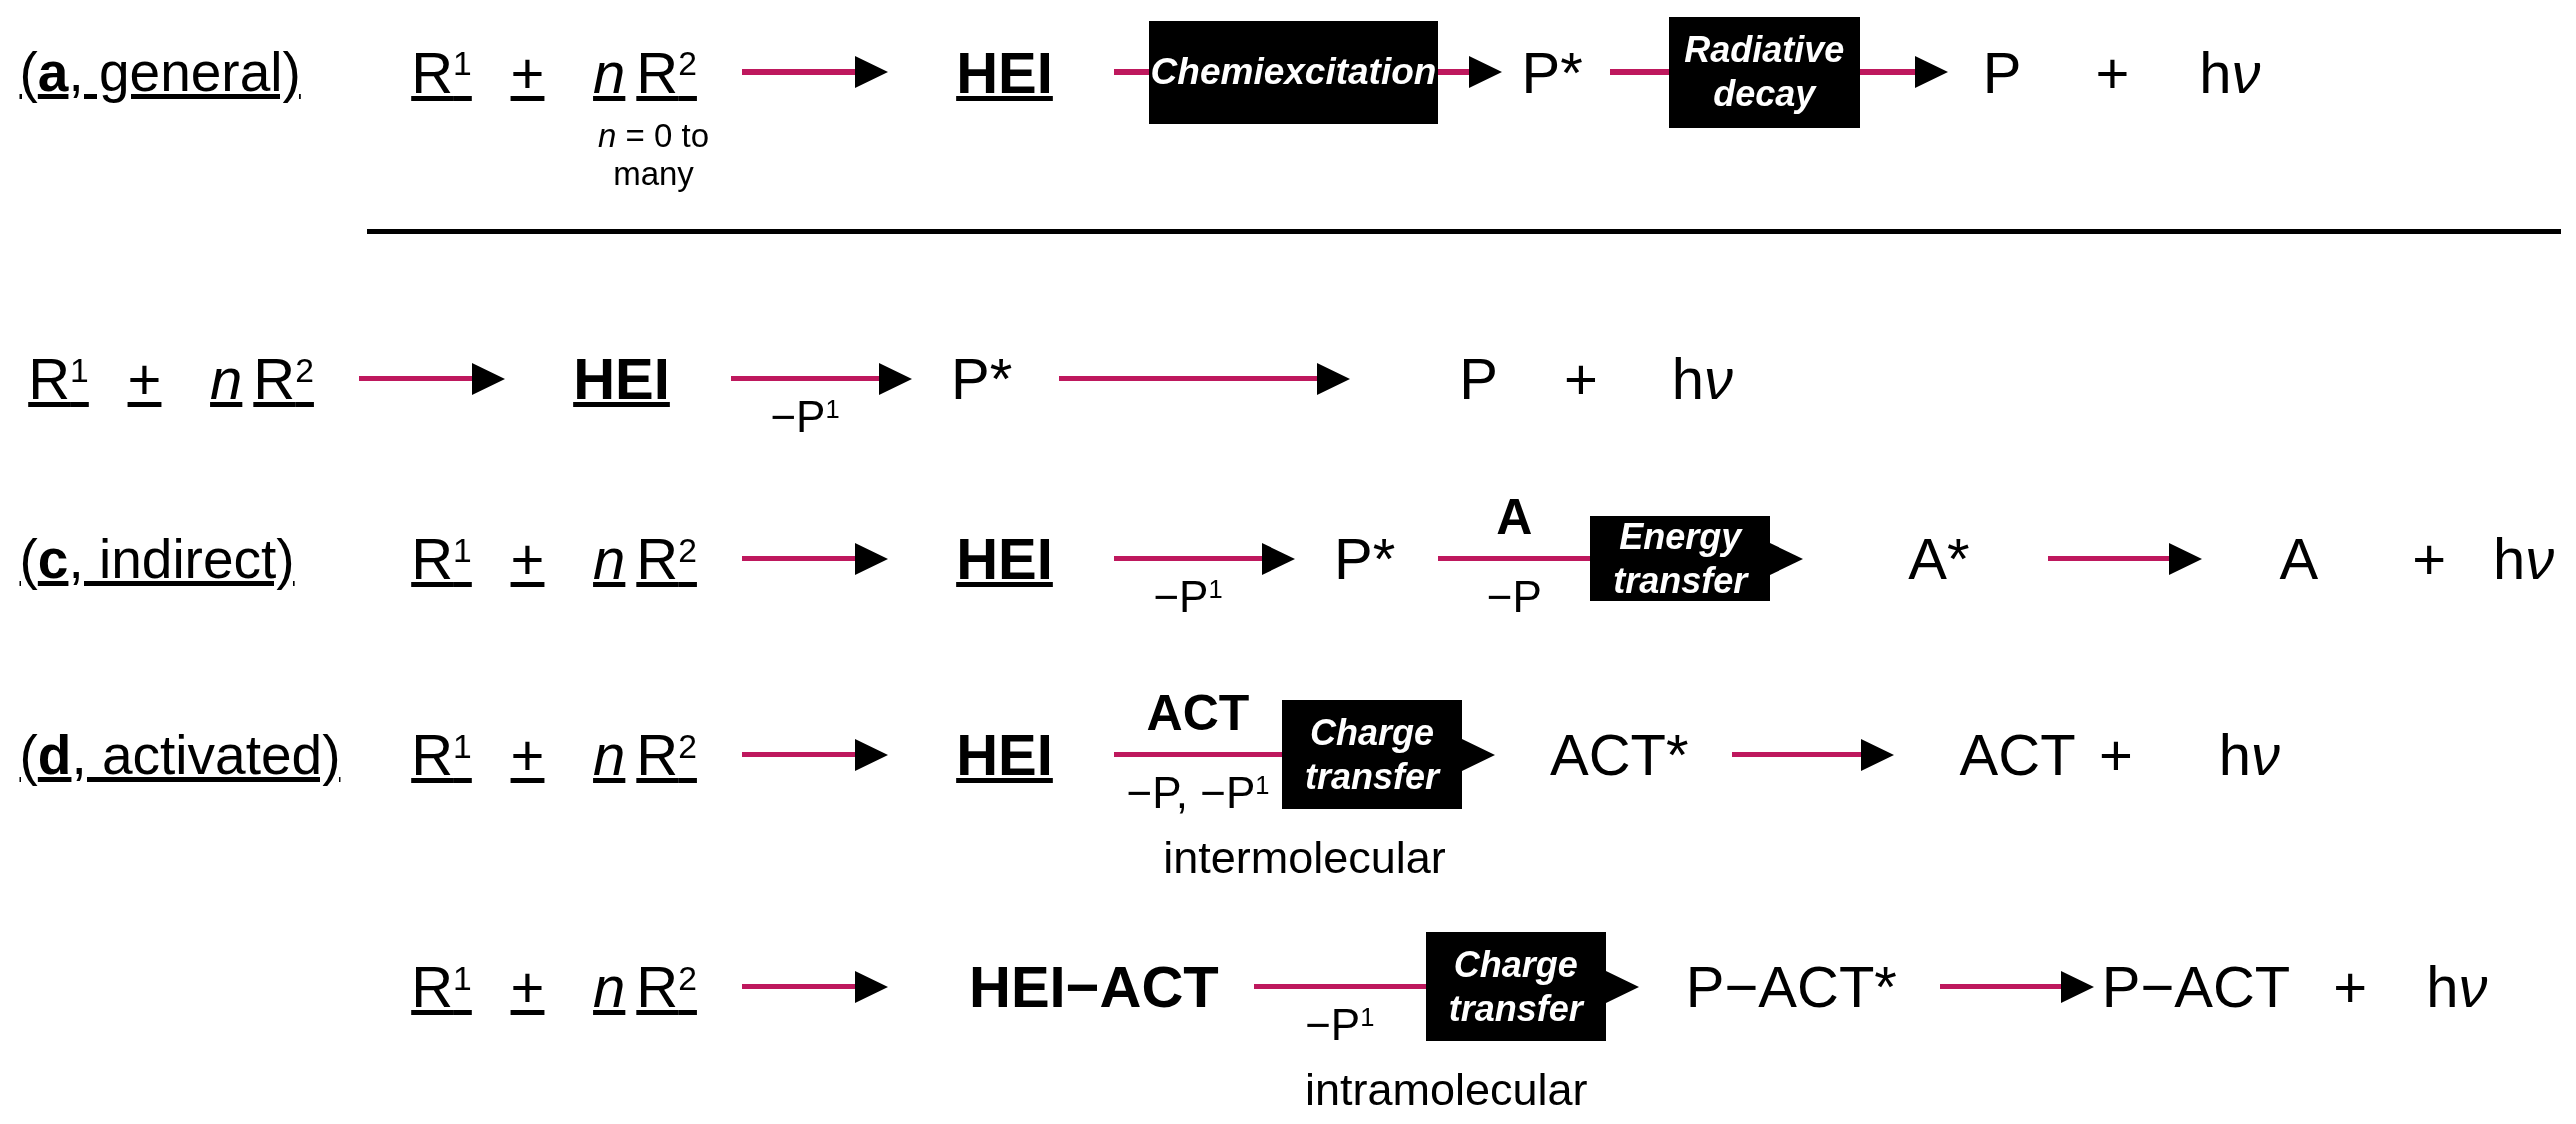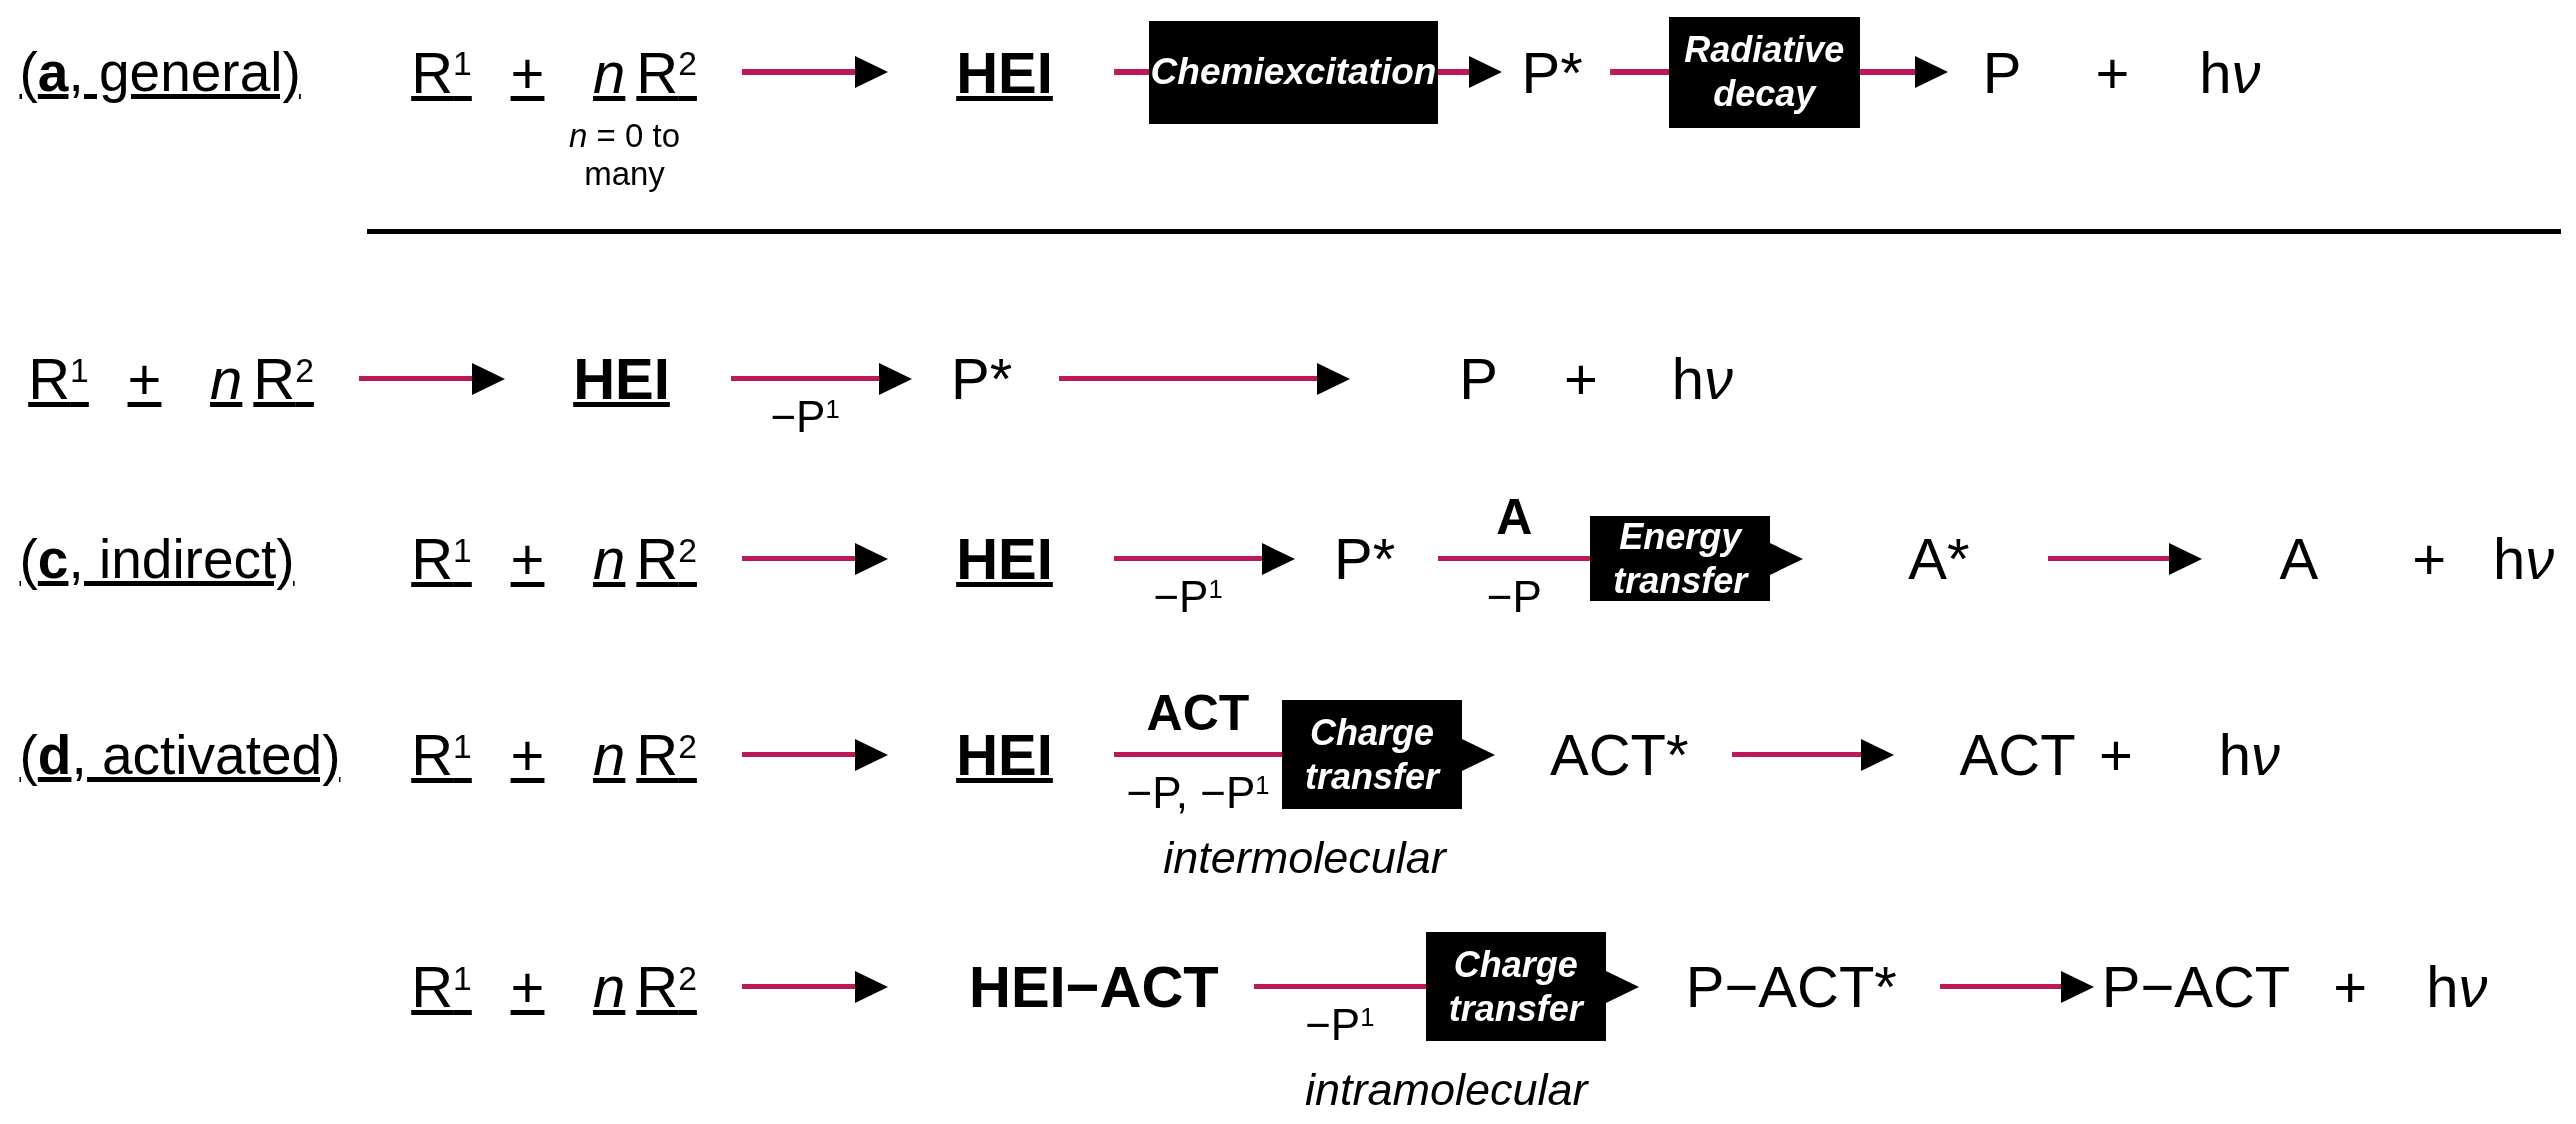--- a/index.html
+++ b/index.html
@@ -40,22 +40,22 @@
   .rxn{position:relative;display:inline-flex;align-items:center;flex:0 0 auto;}
   .box{
     background:#000;color:#fff;
     display:flex;flex-direction:column;justify-content:center;align-items:center;
     font-style:italic;font-weight:bold;font-size:36px;line-height:1.22;text-align:center;flex:0 0 auto;
   }
   .box-chem{width:289px;height:103px;font-size:37px;}
   .box-rad{width:191px;height:111px;}
   .box-en{width:180px;height:85px;}
   .box-ch{width:180px;height:109px;}
-  .sublabel{position:absolute;left:50%;top:calc(50% + 80px);transform:translateX(-50%);font-style:italic;font-size:45px;line-height:1;white-space:nowrap;}
-  .note{position:absolute;left:531px;top:117px;width:187px;text-align:center;font-size:33px;}
+  .sublabel{position:absolute;left:50%;top:calc(50% + 80px);transform:translateX(-50%);font-size:45px;line-height:1;white-space:nowrap;}
+  .note{position:absolute;left:560px;top:117px;width:187px;text-align:center;font-size:33px;}
   .divider{position:absolute;left:367px;top:229px;width:2194px;height:4.7px;background:#000;}
   .term{display:inline;}
 </style>
 </head>
 <body>
 
 <div class="canvas">
 
   <div class="row" style="top:5.5px">
     <div class="slot slot-label">

